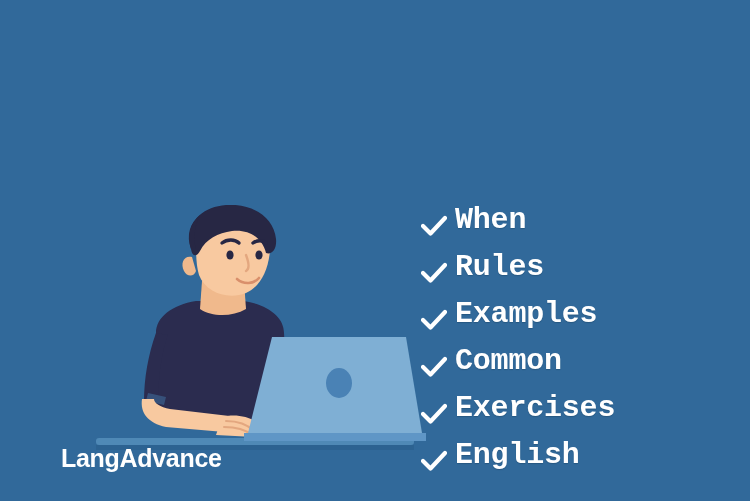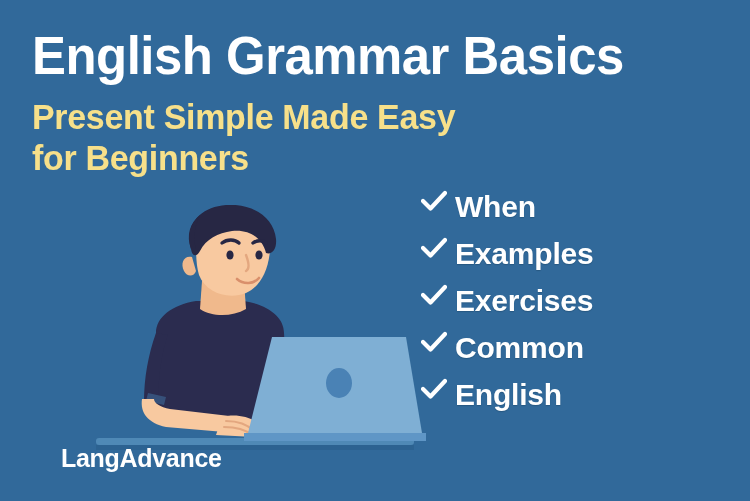--- a/index.html
+++ b/index.html
@@ -49,22 +49,23 @@
   .subtitle-line { display:block; white-space:nowrap; }
 
   
   #feature-checklist {
     position:absolute;
     left:421px; top:190px;
     width:310px;
   }
   .checklist-item {
     display:flex;
-    align-items:flex-start;
+    align-items:flex-end;
     height:47px;
+    font-family:Liberation Mono, monospace;
   }
   .check-icon {
     flex:0 0 34px;
     display:flex;
     align-items:center;
     justify-content:flex-start;
   }
   .check-icon svg { display:block; }
   .checklist-label {
     font-size:30px;
@@ -92,28 +93,20 @@
     left:96px; top:205px;
     width:330px; height:270px;
   }
   #illustration svg { display:block; width:100%; height:100%; }
 </style>
 </head>
 <body>
 
 <div id="poster">
 
-  <div id="headline-block">
-    <h1 id="poster-title">English Grammar Basics</h1>
-
-    <div id="poster-subtitle">
-      <span class="subtitle-line">Present Simple Made Easy</span>
-      <span class="subtitle-line">for Beginners</span>
-    </div>
-  </div>
 
   <div id="illustration">
     <svg viewBox="0 0 330 270" xmlns="http://www.w3.org/2000/svg">
 
       <g>
         <rect x="0" y="233" width="318" height="7" rx="3" fill="#4f89b6"></rect>
         <rect x="0" y="240" width="318" height="5" fill="#2c6291"></rect>
       </g>
 
       <g>
@@ -194,54 +187,62 @@
 
     <div class="checklist-item">
       <span class="check-icon">
         <svg width="26" height="22" viewBox="0 0 26 22">
             <path d="M2 11 L 9.5 18.5 L 24 3" stroke="#ffffff" stroke-width="4.2" fill="none" stroke-linecap="round" stroke-linejoin="round"></path>
           </svg>
       </span>
       <span class="checklist-label">When</span>
     </div>
 
+    <div class="checklist-item">
+      <span class="check-icon">
+        <svg width="26" height="22" viewBox="0 0 26 22">
+            <path d="M2 11 L 9.5 18.5 L 24 3" stroke="#ffffff" stroke-width="4.2" fill="none" stroke-linecap="round" stroke-linejoin="round"></path>
+          </svg>
+      </span>
+      <span class="checklist-label">Rules</span>
+    </div>
 
     <div class="checklist-item">
       <span class="check-icon">
         <svg width="26" height="22" viewBox="0 0 26 22">
             <path d="M2 11 L 9.5 18.5 L 24 3" stroke="#ffffff" stroke-width="4.2" fill="none" stroke-linecap="round" stroke-linejoin="round"></path>
           </svg>
       </span>
       <span class="checklist-label">Examples</span>
     </div>
 
     <div class="checklist-item">
       <span class="check-icon">
         <svg width="26" height="22" viewBox="0 0 26 22">
             <path d="M2 11 L 9.5 18.5 L 24 3" stroke="#ffffff" stroke-width="4.2" fill="none" stroke-linecap="round" stroke-linejoin="round"></path>
           </svg>
       </span>
+      <span class="checklist-label">Common</span>
+    </div>
+
+    <div class="checklist-item">
+      <span class="check-icon">
+        <svg width="26" height="22" viewBox="0 0 26 22">
+            <path d="M2 11 L 9.5 18.5 L 24 3" stroke="#ffffff" stroke-width="4.2" fill="none" stroke-linecap="round" stroke-linejoin="round"></path>
+          </svg>
+      </span>
       <span class="checklist-label">Exercises</span>
     </div>
 
     <div class="checklist-item">
       <span class="check-icon">
         <svg width="26" height="22" viewBox="0 0 26 22">
             <path d="M2 11 L 9.5 18.5 L 24 3" stroke="#ffffff" stroke-width="4.2" fill="none" stroke-linecap="round" stroke-linejoin="round"></path>
           </svg>
       </span>
-      <span class="checklist-label">Common</span>
-    </div>
-
-    <div class="checklist-item">
-      <span class="check-icon">
-        <svg width="26" height="22" viewBox="0 0 26 22">
-            <path d="M2 11 L 9.5 18.5 L 24 3" stroke="#ffffff" stroke-width="4.2" fill="none" stroke-linecap="round" stroke-linejoin="round"></path>
-          </svg>
-      </span>
       <span class="checklist-label">English</span>
     </div>
 
   </div>
 
   <div id="brand-logo">LangAdvance</div>
 
 </div>
 
 </body></html>

